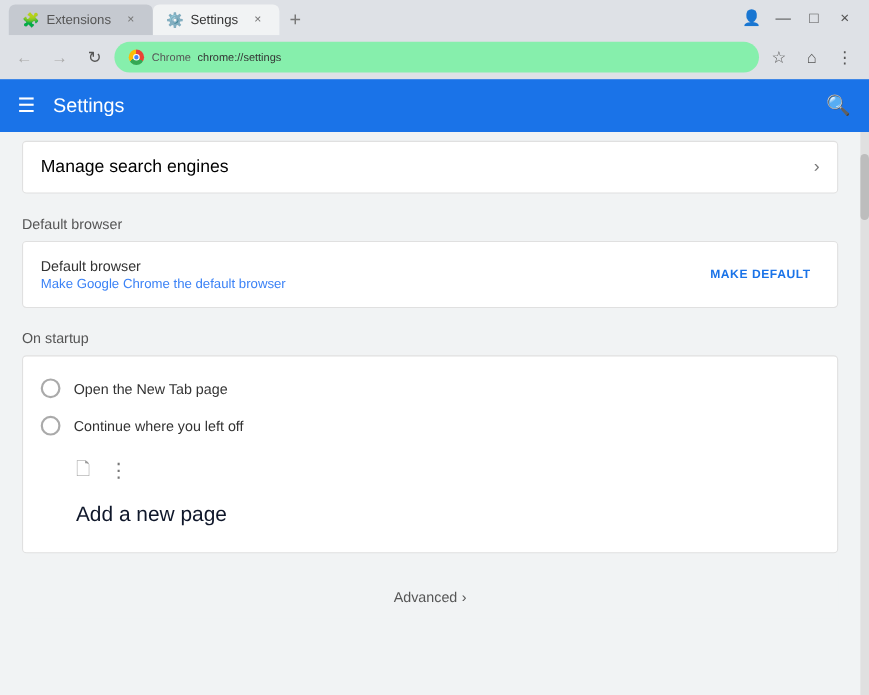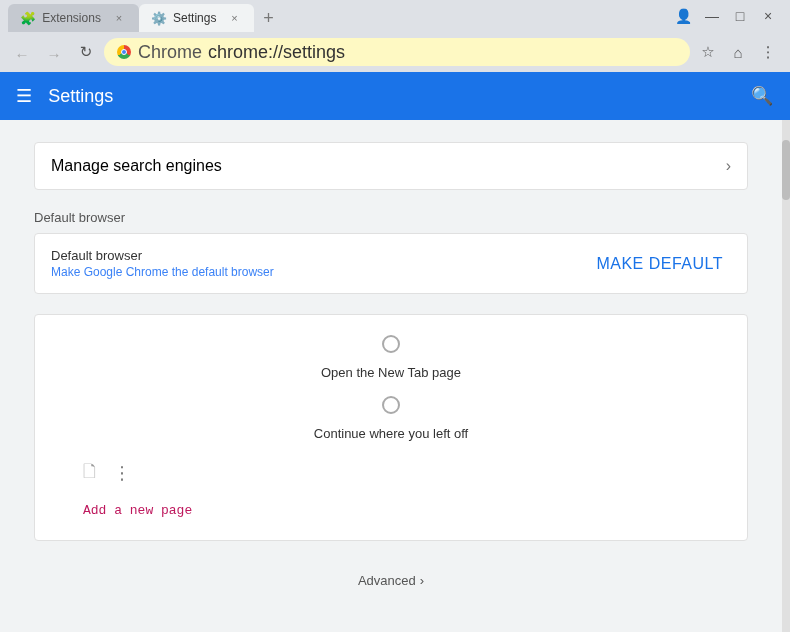--- a/index.html
+++ b/index.html
@@ -122,27 +122,27 @@
       border-radius: 50%;
       color: #555;
       font-size: 15px;
       cursor: pointer;
     }
     .nav-btn.disabled { color: #aaa; cursor: default; }
 
     .address-bar {
       flex: 1;
       height: 28px;
-      background: #fef9c3;
+      background: #86efac;
       border-radius: 14px;
       display: flex;
       align-items: center;
       padding: 0 12px;
       gap: 6px;
-      font-size: 18px;
+      font-size: 10px;
       color: #333;
     }
 
     .chrome-logo {
       width: 16px;
       height: 16px;
       display: flex;
       align-items: center;
       justify-content: center;
     }
@@ -206,21 +206,21 @@
     .content-wrapper {
       display: flex;
       flex: 1;
       background: #f1f3f4;
       overflow: hidden;
     }
 
     .main-content {
       flex: 1;
       overflow-y: auto;
-      padding: 14px;
+      padding: 0;
       background: #f1f3f4;
       position: relative;
     }
 
     .scrollbar {
       width: 8px;
       background: #e0e0e0;
       display: flex;
       flex-direction: column;
     }
@@ -300,22 +300,22 @@
       font-weight: 500;
     }
 
     .default-browser-sub {
       font-size: 12px;
       color: #3b82f6;
       margin-top: 2px;
     }
 
     .make-default-btn {
-      font-size: 16px;
-      font-weight: 400;
+      font-size: 11px;
+      font-weight: 700;
       color: #1a73e8;
       letter-spacing: 0.5px;
       cursor: pointer;
       background: none;
       border: none;
       padding: 6px 8px;
       text-transform: uppercase;
     }
 
     
@@ -326,21 +326,20 @@
       padding: 12px 16px 16px;
       margin-bottom: 20px;
     }
 
     .radio-row {
       display: flex;
       align-items: center;
       padding: 8px 0;
       gap: 12px;
       cursor: pointer;
-      flex-direction: column;
     }
 
     .radio-outer {
       width: 18px;
       height: 18px;
       border-radius: 50%;
       border: 2px solid #aaa;
       display: flex;
       align-items: center;
       justify-content: center;
@@ -397,27 +396,26 @@
       display: flex;
       align-items: center;
       justify-content: center;
       color: #777;
       font-size: 18px;
       cursor: pointer;
     }
 
     
     .add-page-link {
-      color: #be185d;
-      font-size: 13px;
+      color: #0f172a;
+      font-size: 19px;
       cursor: pointer;
       padding: 6px 0 6px 32px;
       display: block;
       text-decoration: none;
-      font-family: Liberation Mono, monospace;
     }
 
     
     .advanced-row {
       background: #f1f3f4;
       padding: 12px 16px;
       display: flex;
       align-items: center;
       justify-content: center;
       font-size: 13px;
@@ -496,20 +494,21 @@
 
         <div class="section-heading">Default browser</div>
         <div class="default-browser-card">
           <div class="default-browser-info">
             <div class="default-browser-title">Default browser</div>
             <div class="default-browser-sub">Make Google Chrome the default browser</div>
           </div>
           <button class="make-default-btn">MAKE DEFAULT</button>
         </div>
 
+        <div class="section-heading">On startup</div>
         <div class="startup-card">
 
           <div class="radio-row">
             <div class="radio-outer"></div>
             <span class="radio-label">Open the New Tab page</span>
           </div>
 
           <div class="radio-row">
             <div class="radio-outer"></div>
             <span class="radio-label">Continue where you left off</span>

